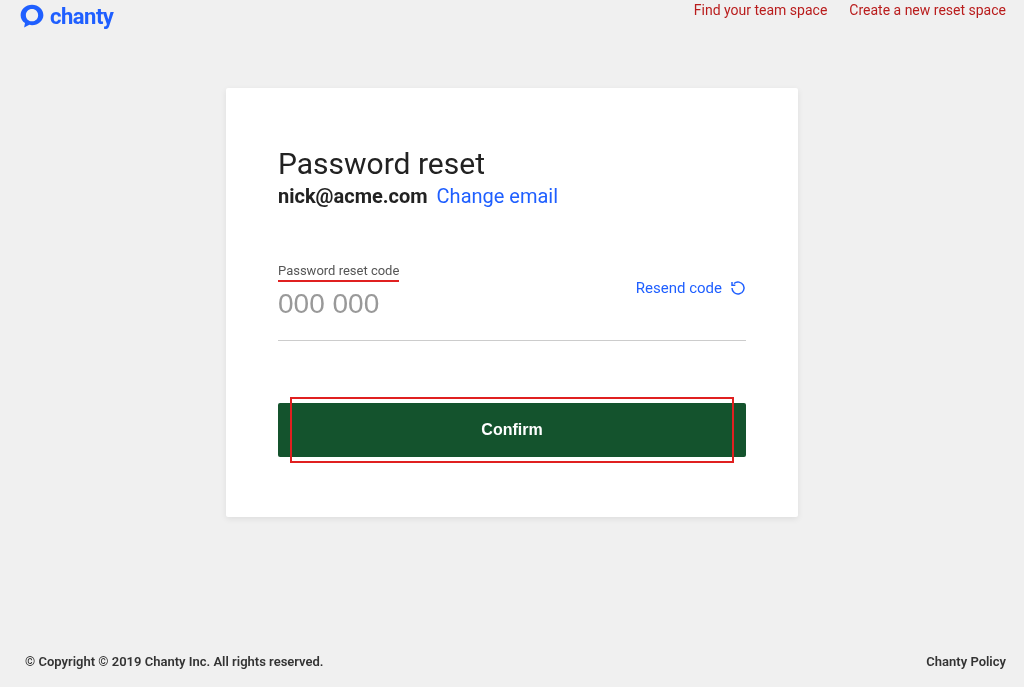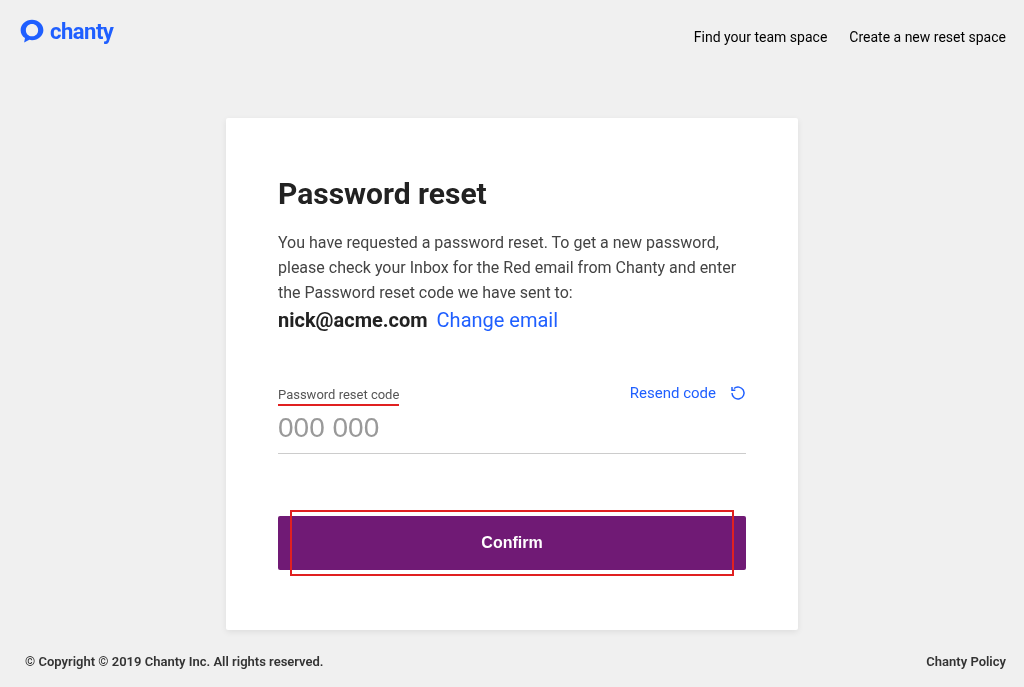--- a/index.html
+++ b/index.html
@@ -11,22 +11,22 @@
       font-family: -apple-system, BlinkMacSystemFont, "Segoe UI", Roboto, Helvetica, Arial, sans-serif;
       background: #f0f0f0;
       width: 1024px;
       height: 687px;
       position: relative;
       overflow: hidden;
     }
     .header {
       display: flex;
       justify-content: space-between;
-      align-items: flex-end;
-      padding: 17px 18px;
+      align-items: flex-start;
+      padding: 2px 18px;
     }
     .logo {
       display: flex;
       align-items: center;
       gap: 4px;
     }
     .logo-icon {
       width: 28px;
       height: 28px;
       display: inline-flex;
@@ -37,42 +37,41 @@
       color: #1f5fff;
       font-size: 22px;
       font-weight: 700;
       letter-spacing: -0.5px;
     }
     .nav-links {
       display: flex;
       gap: 22px;
     }
     .nav-link {
-      color: #000000;
+      color: #b91c1c;
       font-size: 14px;
       text-decoration: none;
       cursor: pointer;
     }
     .main {
       display: flex;
       justify-content: center;
       padding-top: 56px;
     }
     .card {
       background: #fff;
       width: 572px;
       padding: 58px 52px 60px 52px;
       box-shadow: 0 2px 6px rgba(0,0,0,0.08);
       border-radius: 2px;
     }
     .card-title {
       font-size: 30px;
-      font-weight: 700;
+      font-weight: 400;
       color: #222;
-      margin-bottom: 20px;
     }
     .card-desc {
       font-size: 16px;
       color: #444;
       line-height: 1.55;
       margin-bottom: 0;
     }
     .email-line {
       font-size: 20px;
       color: #444;
@@ -84,23 +83,23 @@
       color: #222;
     }
     .change-email {
       color: #1f5fff;
       cursor: pointer;
       margin-left: 4px;
     }
     .field-row {
       display: flex;
       justify-content: space-between;
-      align-items: flex-start;
+      align-items: center;
       border-bottom: 1px solid #ccc;
-      padding-bottom: 9px;
+      padding-bottom: 20px;
       margin-bottom: 62px;
     }
     .field-left {
       flex: 1;
       position: relative;
     }
     .field-label {
       font-size: 13px;
       color: #555;
       display: inline-block;
@@ -115,35 +114,35 @@
       color: #888;
       width: 100%;
       background: transparent;
     }
     .field-input::placeholder {
       color: #999;
     }
     .resend-wrap {
       display: flex;
       align-items: center;
-      gap: 14px;
+      gap: 8px;
       padding-bottom: 4px;
       cursor: pointer;
     }
     .resend-text {
       color: #1f5fff;
       font-size: 15px;
     }
     .resend-icon {
       width: 16px;
       height: 16px;
     }
     .confirm-btn {
       width: 100%;
-      background: #701a75;
+      background: #14532d;
       color: #fff;
       border: none;
       font-size: 16px;
       font-weight: 600;
       padding: 18px 0;
       cursor: pointer;
       border-radius: 2px;
       position: relative;
     }
     .red-outline-btn {
@@ -194,21 +193,20 @@
   </div>
   <div class="nav-links">
     <a class="nav-link">Find your team space</a>
     <a class="nav-link">Create a new reset space</a>
   </div>
 </div>
 
 <div class="main">
   <div class="card">
     <h1 class="card-title">Password reset</h1>
-    <p class="card-desc">You have requested a password reset. To get a new password, please check your Inbox for the Red email from Chanty and enter the Password reset code we have sent to:</p>
     <p class="email-line">
       <span class="email-bold">nick@acme.com</span>
       <span class="change-email">Change email</span>
     </p>
 
     <div class="field-row">
       <div class="field-left">
         <span class="field-label">Password reset code</span><br>
         <input class="field-input" type="text" placeholder="000 000" style="">
       </div>

